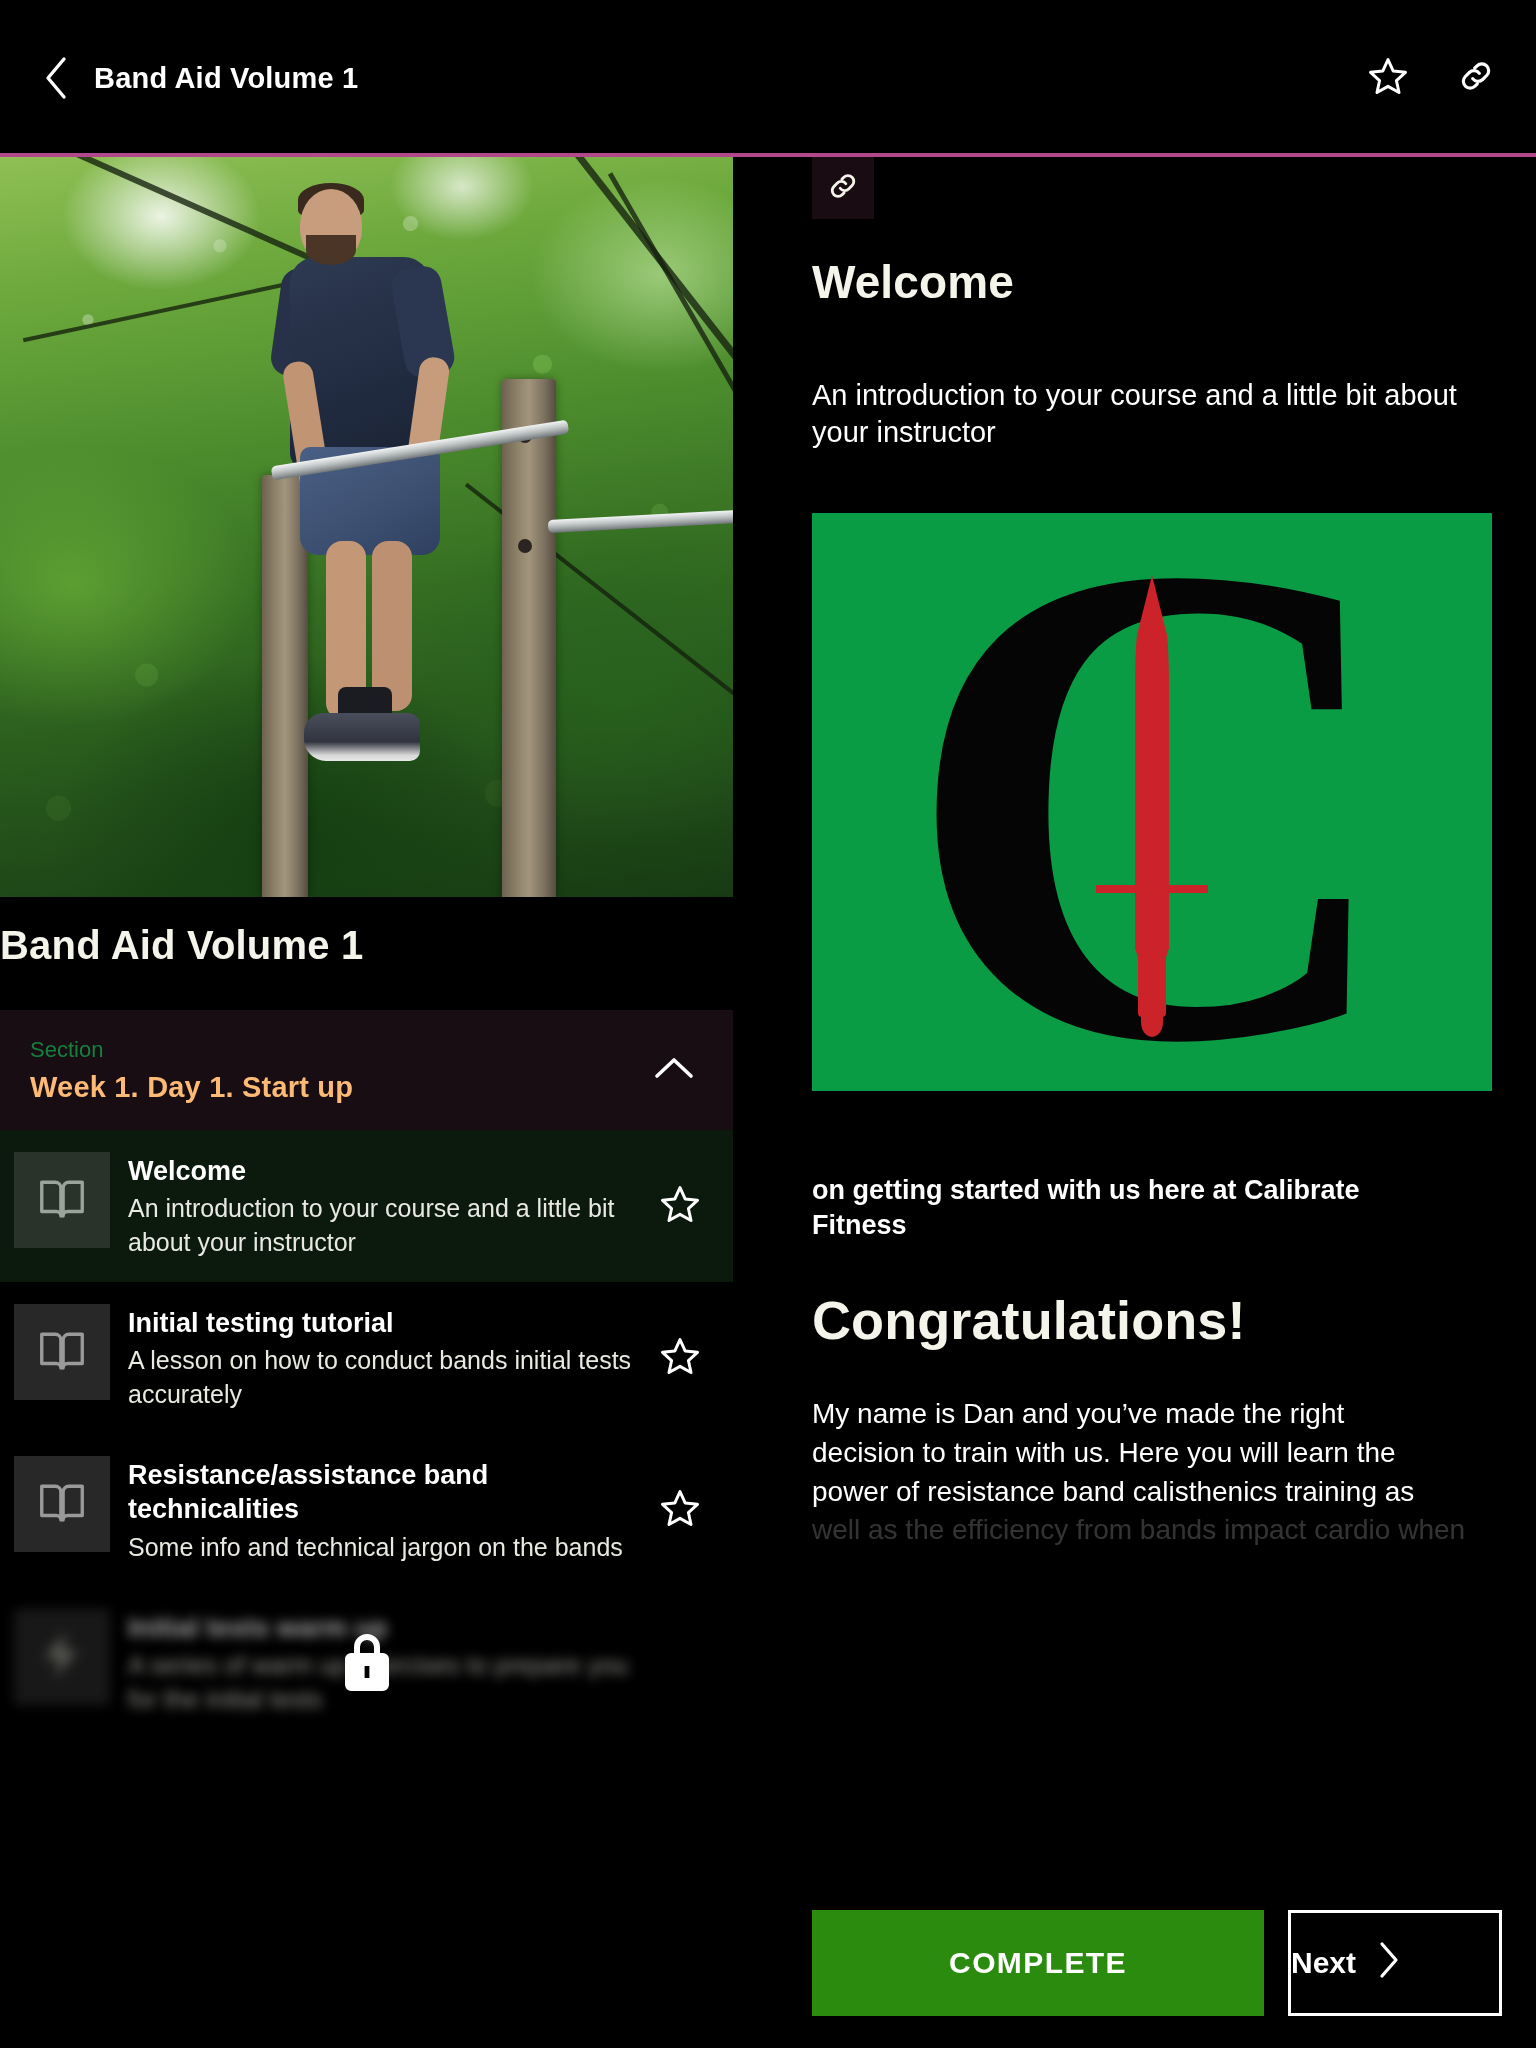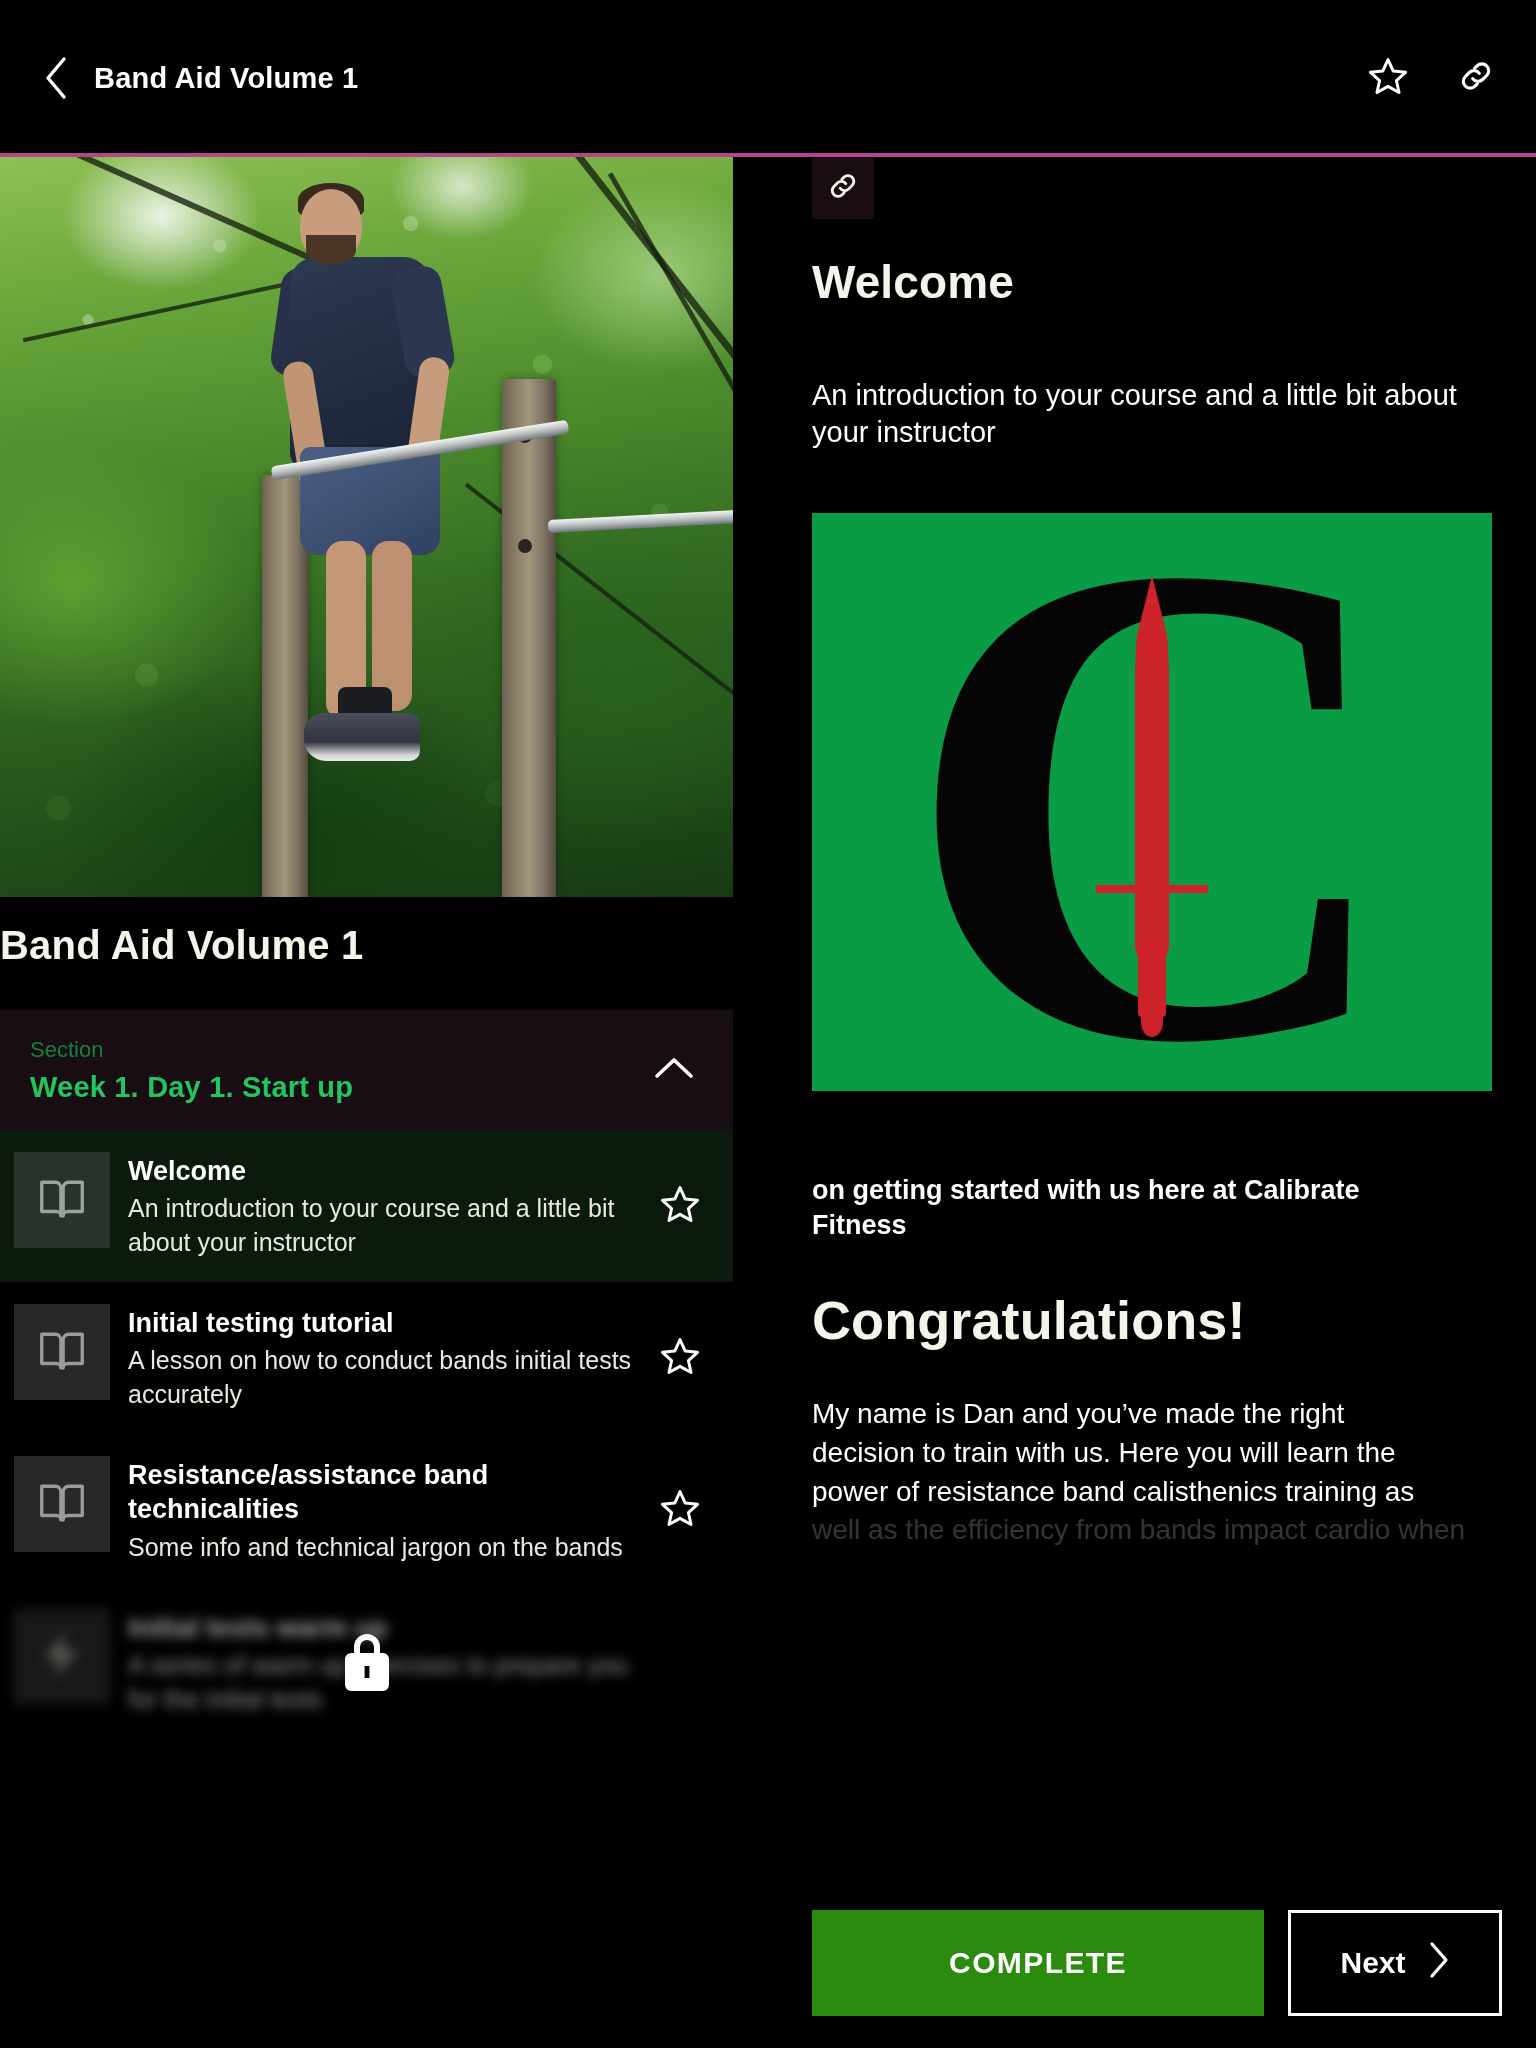--- a/index.html
+++ b/index.html
@@ -174,21 +174,21 @@
   #section-header .labels { flex: 1; }
   #section-eyebrow {
     font-size: 22px;
     color: #15803d;
     font-weight: normal;
     line-height: 1.3;
   }
   #section-name {
     font-size: 29px;
     font-weight: bold;
-    color: #22c55e;
+    color: #fdba74;
     margin-top: 6px;
     letter-spacing: .2px;
   }
   #section-toggle { width: 50px; height: 50px; display: flex; align-items: center; justify-content: center; flex: none; }
 
   
   #lesson-list { width: 733px; }
   .lesson {
     display: flex;
     align-items: flex-start;
@@ -369,21 +369,21 @@
   #next-btn {
     width: 214px; height: 106px;
     background: #000000;
     border: 3px solid #ffffff;
     color: #ffffff;
     font-family: "Liberation Sans", sans-serif;
     font-size: 30px;
     font-weight: bold;
     display: flex;
     align-items: center;
-    justify-content: center;
+    justify-content: flex-start;
     gap: 22px;
     cursor: pointer;
   }
 </style>
 </head>
 <body>
 
 <div id="appbar">
   <div id="back-btn">
     <span>

